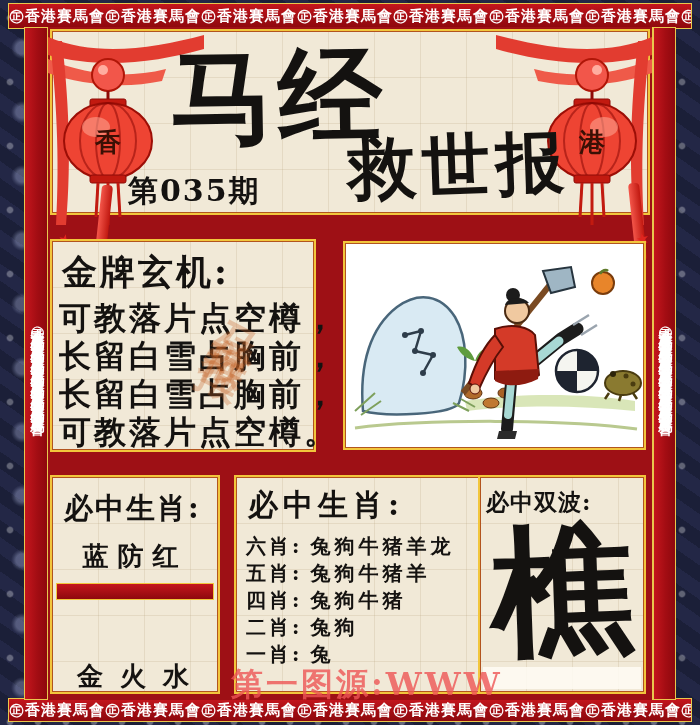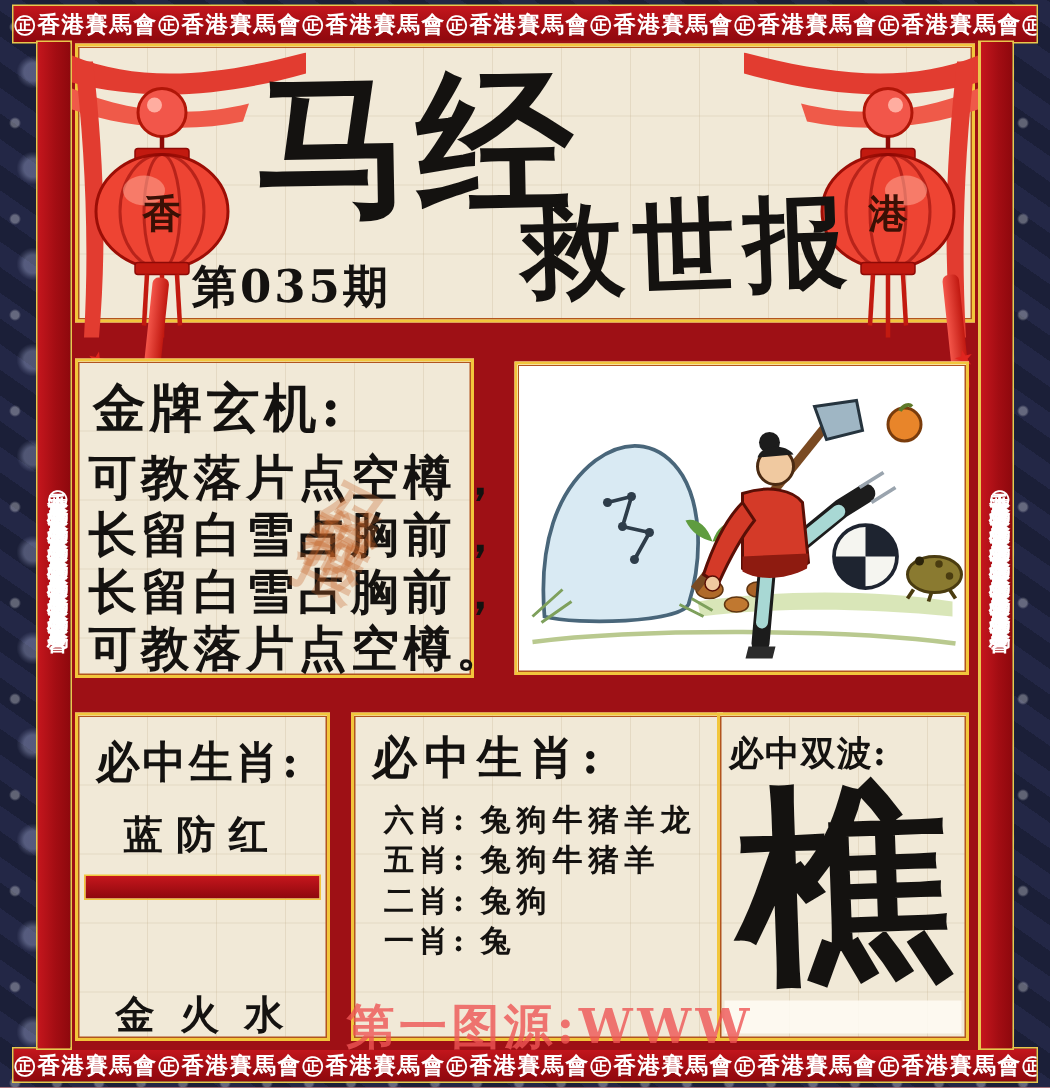--- a/index.html
+++ b/index.html
@@ -85,21 +85,21 @@
   #dw-val  { position:absolute; left:0; top:62px; width:100%; text-align:center;
              font-size:26px; letter-spacing:9px; }
   #dw-bar  { position:absolute; left:4px; top:106px; width:158px; height:17px;
              background:linear-gradient(180deg,#c5161d,#8e080d); border:1px solid #f2c63c; }
   #three-head { position:absolute; left:12px; top:136px; font-size:29px; letter-spacing:2px; }
   #three-val  { position:absolute; left:0; top:182px; width:100%; text-align:center;
                 font-size:26px; letter-spacing:4px; }
 
   
   #zod-head { position:absolute; left:12px; top:8px; font-size:30px; letter-spacing:5px; }
-  #zod-rows { position:absolute; left:20px; top:56px; }
+  #zod-rows { position:absolute; left:10px; top:56px; }
   .zrow { font-size:20px; line-height:27px; white-space:nowrap; }
   .zrow .zlabel { letter-spacing:3px; margin-right:8px; }
   .zrow .zval   { letter-spacing:4px; }
 
   
   #code-head { position:absolute; left:6px; top:10px; font-size:23px; letter-spacing:1px; white-space:nowrap; }
   #code-char { position:absolute; left:0; top:34px; width:100%; text-align:center;
                font-size:142px; line-height:160px; transform:rotate(-2deg); }
   #code-lightstrip { position:absolute; left:3px; bottom:3px; width:158px; height:22px;
                      background:rgba(255,252,244,.85); }
@@ -251,20 +251,23 @@
     <div id="zod-panel" class="panel">
       <div id="zod-head" class="ink">必中生肖:</div>
       <div id="zod-rows">
         <div class="zrow ink">
           <span class="zlabel">六肖:</span><span class="zval">兔狗牛猪羊龙</span>
         </div>
         <div class="zrow ink">
           <span class="zlabel">五肖:</span><span class="zval">兔狗牛猪羊</span>
         </div>
         <div class="zrow ink">
+          <span class="zlabel">四肖:</span><span class="zval">兔狗牛猪</span>
+        </div>
+        <div class="zrow ink">
           <span class="zlabel">二肖:</span><span class="zval">兔狗</span>
         </div>
         <div class="zrow ink">
           <span class="zlabel">一肖:</span><span class="zval">兔</span>
         </div>
       </div>
     </div>
 
     <div id="code-panel" class="panel">
       <div id="code-head" class="ink">必中双波:</div>

